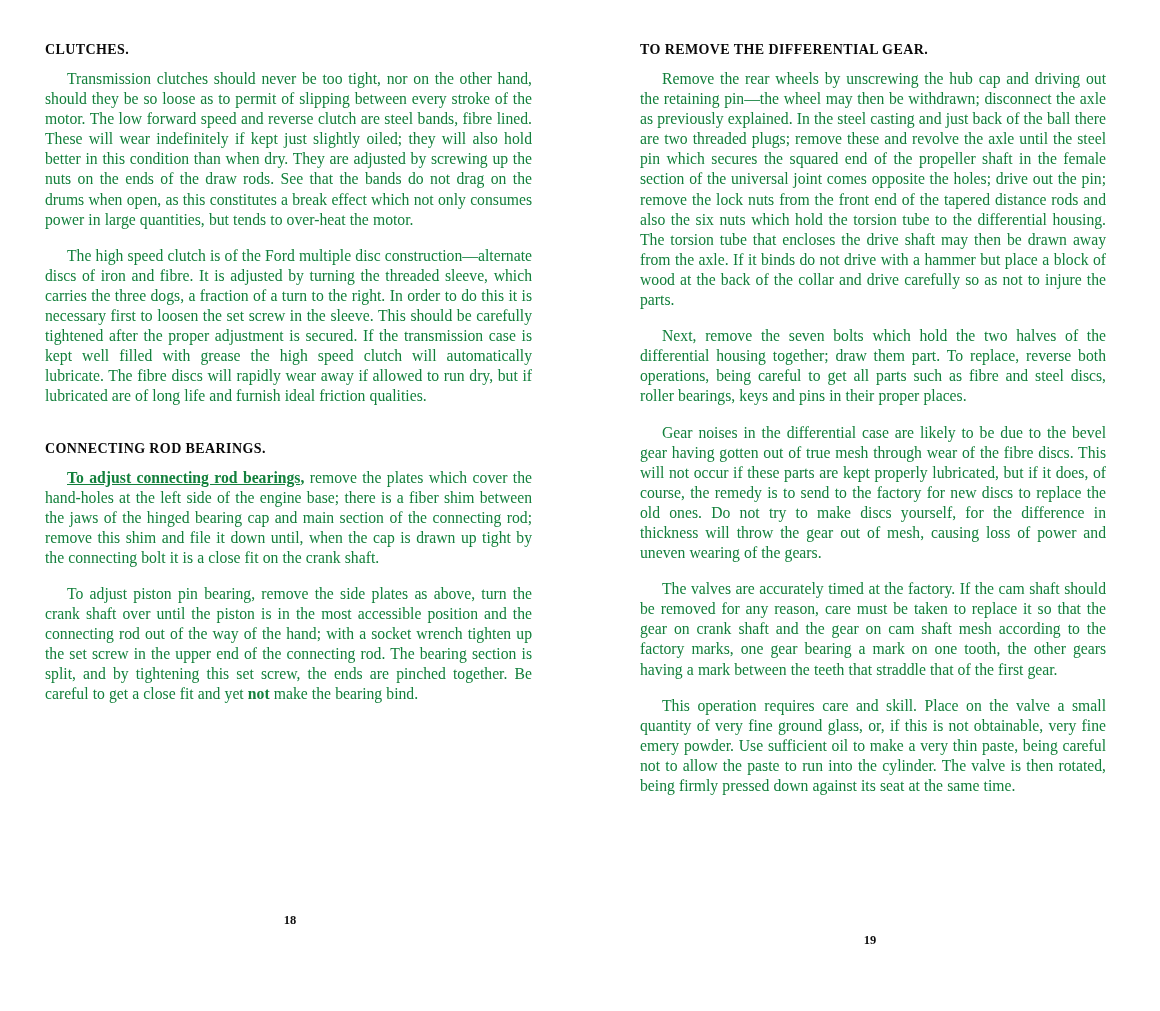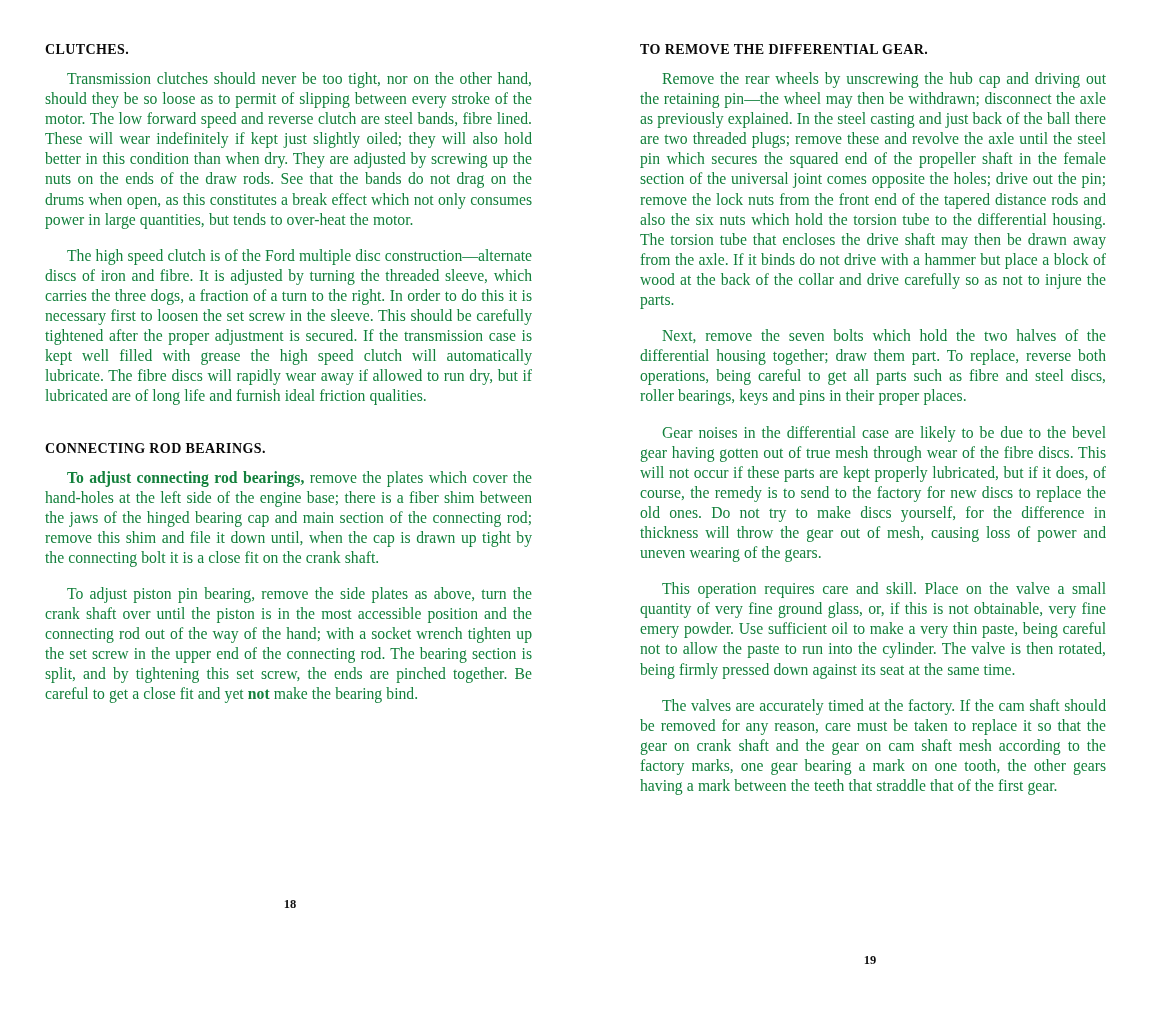--- a/index.html
+++ b/index.html
@@ -61,38 +61,39 @@
     color: #15803d;
     word-spacing: 0.2px;
     hyphens: none;
   }
   p.body-text + p.body-text {
     margin-top: 16px;
   }
 
   .lead-bold {
     font-weight: bold;
+    text-decoration: underline;
   }
   .inline-bold {
     font-weight: bold;
   }
 
   .folio {
     position: absolute;
     bottom: 0;
     left: 0;
     right: 0;
     text-align: center;
     font-size: 12.5px;
     font-weight: bold;
     line-height: 14px;
     color: #111111;
   }
-  .page-left  .folio { bottom: 100px; }
-  .page-right .folio { bottom: 44px; }
+  .page-left  .folio { bottom: 84px; }
+  .page-right .folio { bottom: 64px; }
 
   
   .page { filter: contrast(1.02); }
 </style>
 </head>
 <body>
 
 <div class="page-spread">
 
   <div class="page page-left">
@@ -120,22 +121,22 @@
 
       <h2 class="section-heading">TO REMOVE THE DIFFERENTIAL GEAR.</h2>
 
       <p class="body-text">Remove the rear wheels by unscrewing the hub cap and driving out the retaining pin—the wheel may then be withdrawn; disconnect the axle as previously explained. In the steel casting and just back of the ball there are two threaded plugs; remove these and revolve the axle until the steel pin which secures the squared end of the propeller shaft in the female section of the universal joint comes opposite the holes; drive out the pin; remove the lock nuts from the front end of the tapered distance rods and also the six nuts which hold the torsion tube to the differential housing. The torsion tube that encloses the drive shaft may then be drawn away from the axle. If it binds do not drive with a hammer but place a block of wood at the back of the collar and drive carefully so as not to injure the parts.</p>
 
       <p class="body-text">Next, remove the seven bolts which hold the two halves of the differential housing together; draw them part. To replace, reverse both operations, being careful to get all parts such as fibre and steel discs, roller bearings, keys and pins in their proper places.</p>
 
       <p class="body-text">Gear noises in the differential case are likely to be due to the bevel gear having gotten out of true mesh through wear of the fibre discs. This will not occur if these parts are kept properly lubricated, but if it does, of course, the remedy is to send to the factory for new discs to replace the old ones. Do not try to make discs yourself, for the difference in thickness will throw the gear out of mesh, causing loss of power and uneven wearing of the gears.</p>
 
 
+      <p class="body-text">The valves are accurately timed at the factory. If the cam shaft should be removed for any reason, care must be taken to replace it so that the gear on crank shaft and the gear on cam shaft mesh according to the factory marks, one gear bearing a mark on one tooth, the other gears having a mark between the teeth that straddle that of the first gear.</p>
+
       <p class="body-text">This operation requires care and skill. Place on the valve a small quantity of very fine ground glass, or, if this is not obtainable, very fine emery powder. Use sufficient oil to make a very thin paste, being careful not to allow the paste to run into the cylinder. The valve is then rotated, being firmly pressed down against its seat at the same time.</p>
-
-      <p class="body-text">The valves are accurately timed at the factory. If the cam shaft should be removed for any reason, care must be taken to replace it so that the gear on crank shaft and the gear on cam shaft mesh according to the factory marks, one gear bearing a mark on one tooth, the other gears having a mark between the teeth that straddle that of the first gear.</p>
 
     </div>
 
     <div class="folio">19</div>
   </div>
 
 </div>
 
 </body></html>

